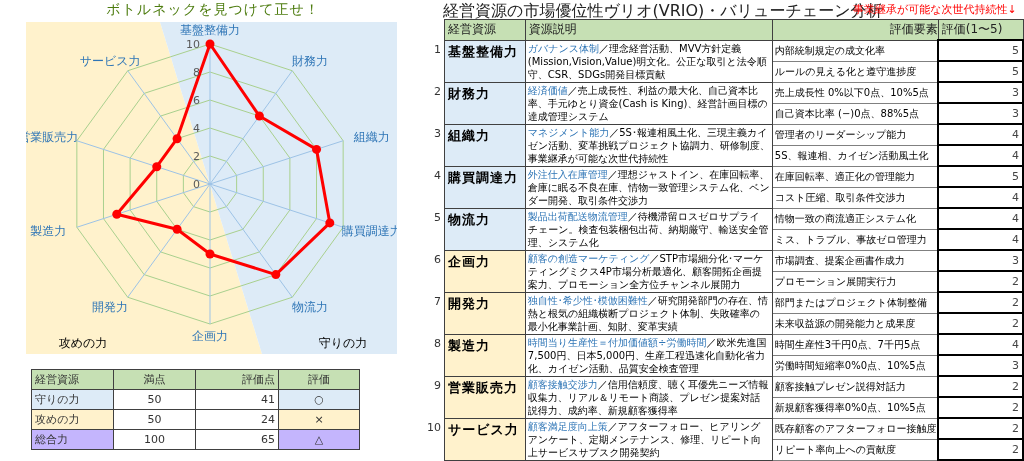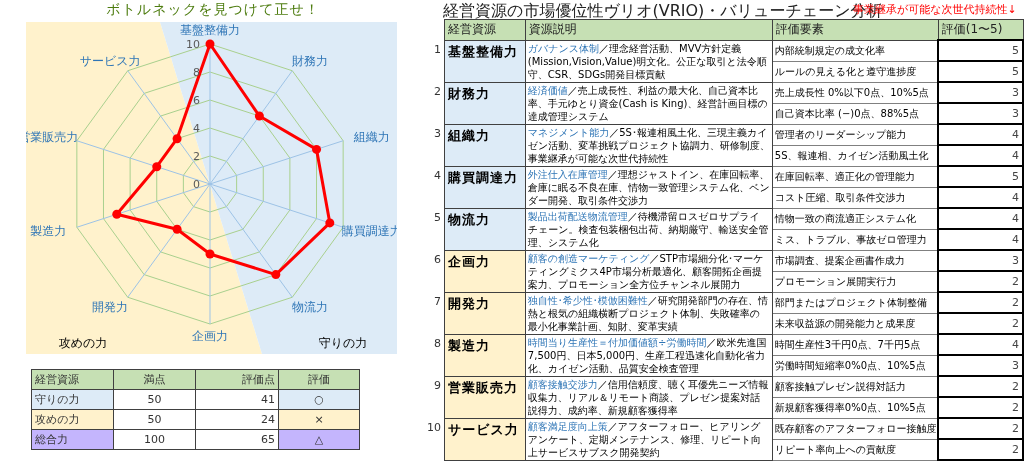--- a/index.html
+++ b/index.html
@@ -135,21 +135,21 @@
 
 <div id="vrio-title" class="abs">経営資源の市場優位性ヴリオ(VRIO)・バリューチェーン分析</div>
 <div id="vrio-note" class="abs">事業継承が可能な次世代持続性↓</div>
 
 <table id="vrio" class="abs">
   <tbody id="vrio-body">
     <tr>
       <td class="num" style="border:none;"></td>
       <td class="hdr" style="width:77px;">経営資源</td>
       <td class="hdr" style="width:244px;">資源説明</td>
-      <td class="hdr" style="width:162px;">評価要素</td>
+      <td class="hdr" style="width:162px;text-align:right;">評価要素</td>
       <td class="hdr hdr-score">評価(1〜5)</td>
     </tr>
   <tr>
         <td class="num" rowspan="2">1</td>
         <td class="res" rowspan="2" style="background:#ddebf7">基盤整備力</td>
         <td class="desc" rowspan="2"><span class="hl">ガバナンス体制</span><span>／理念経営活動、MVV方針定義(Mission,Vision,Value)明文化。公正な取引と法令順守、CSR、SDGs開発目標貢献</span></td>
         <td class="elem">内部統制規定の成文化率</td>
         <td class="score">5</td>
       </tr>
       <tr>

